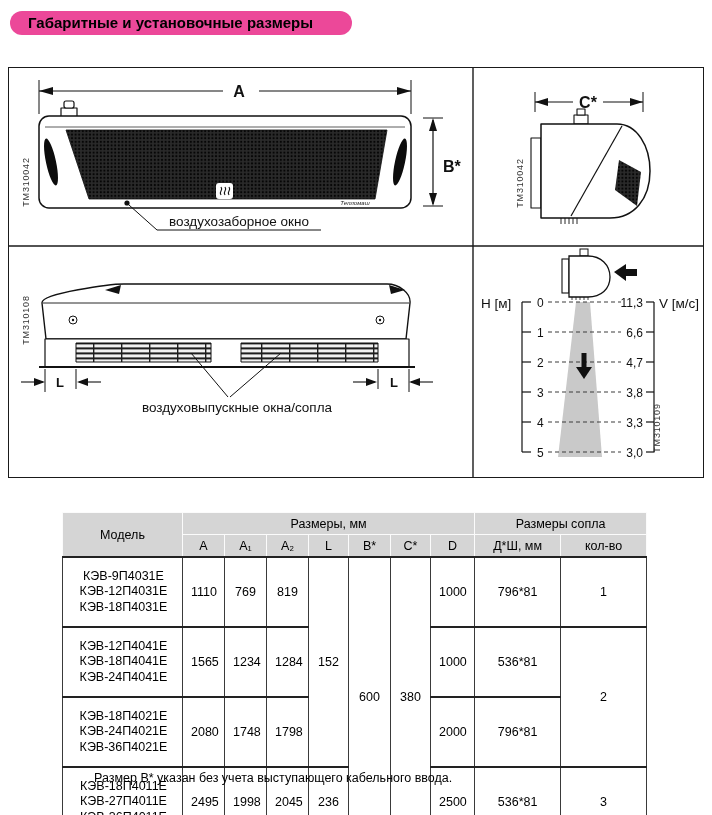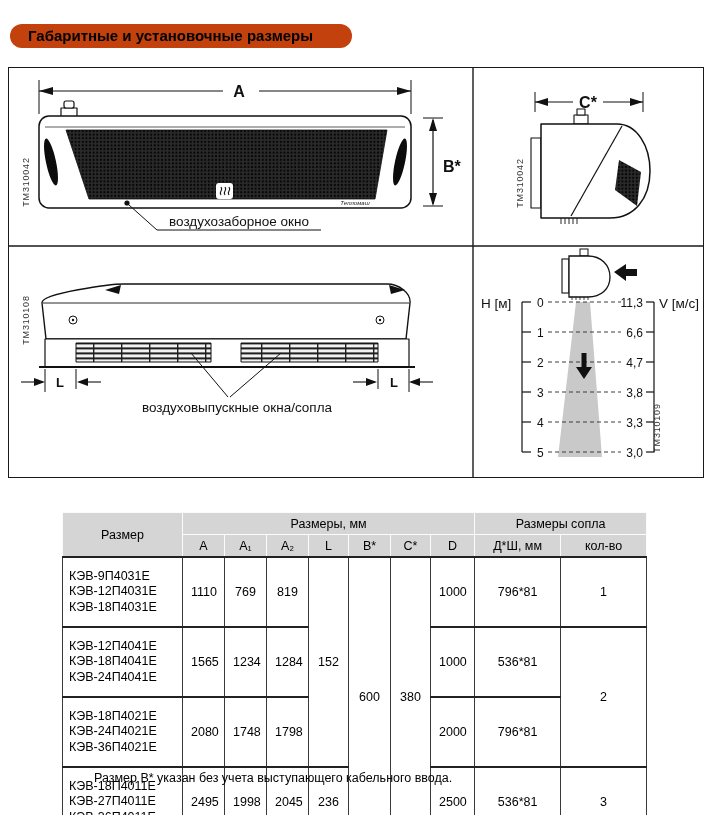--- a/index.html
+++ b/index.html
@@ -1,37 +1,37 @@
 <!DOCTYPE html>
 <html><head>
 <meta charset="utf-8">
 <style>
   html,body{margin:0;padding:0;background:#fff;}
   .page{position:relative;width:712px;height:815px;background:#fff;overflow:hidden;
         font-family:"Liberation Sans","DejaVu Sans",sans-serif;color:#000;}
-  .title-pill{position:absolute;left:10px;top:24px;width:324px;height:24px;background:#c2410c;
+  .title-pill{position:absolute;left:10px;top:11px;width:324px;height:24px;background:#ec4899;
         border-radius:13px;font-size:15px;font-weight:bold;line-height:24px;padding-left:18px;}
   .figure-box{position:absolute;left:8px;top:67px;width:694px;height:409px;border:1.6px solid #1a1a1a;}
   .figure-box svg{position:absolute;left:0;top:0;}
   svg text{font-family:"Liberation Sans","DejaVu Sans",sans-serif;}
   .dim{font-size:16px;font-weight:bold;fill:#111;}
   .dimS{font-size:13px;font-weight:bold;fill:#111;}
   .lbl{font-size:13.5px;fill:#111;}
   .code{font-size:9px;letter-spacing:.8px;fill:#333;}
   .brand{font-size:6px;fill:#222;font-style:italic;}
   .scl{font-size:12px;fill:#111;}
   .axlbl{font-size:13.5px;fill:#111;}
   .dims-table{position:absolute;left:62px;top:512px;border-collapse:collapse;table-layout:fixed;
         width:584px;font-size:12.5px;border:1.5px solid #222;}
   .dims-table th{background:#d5d5d5;font-weight:normal;border:1px solid #fbfbfb;padding:0;height:21px;}
   .dims-table th.hdiv{border-bottom:2px solid #222;}
   .dims-table td{border:1px solid #3a3a3a;text-align:center;vertical-align:middle;height:52px;padding:8px;background:#fff;}
   .dims-table tr.gsep td{border-top:2px solid #222;margin-top:47px;}
   .dims-table tbody tr:last-child td{border-bottom:2px solid #222;}
-  .dims-table td.model{text-align:left;padding:3px 4px 3px 6px;}
+  .dims-table td.model{text-align:center;padding:3px 4px 3px 6px;}
   .dims-table td.model div{line-height:15.5px;white-space:nowrap;}
   .notes{position:absolute;left:62px;top:770px;font-size:12.5px;line-height:16px;padding-left:32px;}
 </style>
 </head>
 <body>
 
 <div class="page">
 
   <div class="title-pill">Габаритные и установочные размеры</div>
 
@@ -249,21 +249,21 @@
         <col style="width:42px">
       <col style="width:40px">
         <col style="width:42px">
         <col style="width:40px">
         <col style="width:44px">
       <col style="width:86px">
         <col style="width:86px">
     </colgroup>
     <thead>
       <tr>
-        <th rowspan="2" class="hdiv">Размер</th>
+        <th rowspan="2" class="hdiv">Модель</th>
         <th colspan="7">Размеры, мм</th>
         <th colspan="2">Размеры сопла</th>
       </tr>
       <tr>
         <th class="hdiv">А</th>
         <th class="hdiv">А₁</th>
         <th class="hdiv">А₂</th>
         <th class="hdiv">L</th>
         <th class="hdiv">В*</th>
         <th class="hdiv">С*</th>

